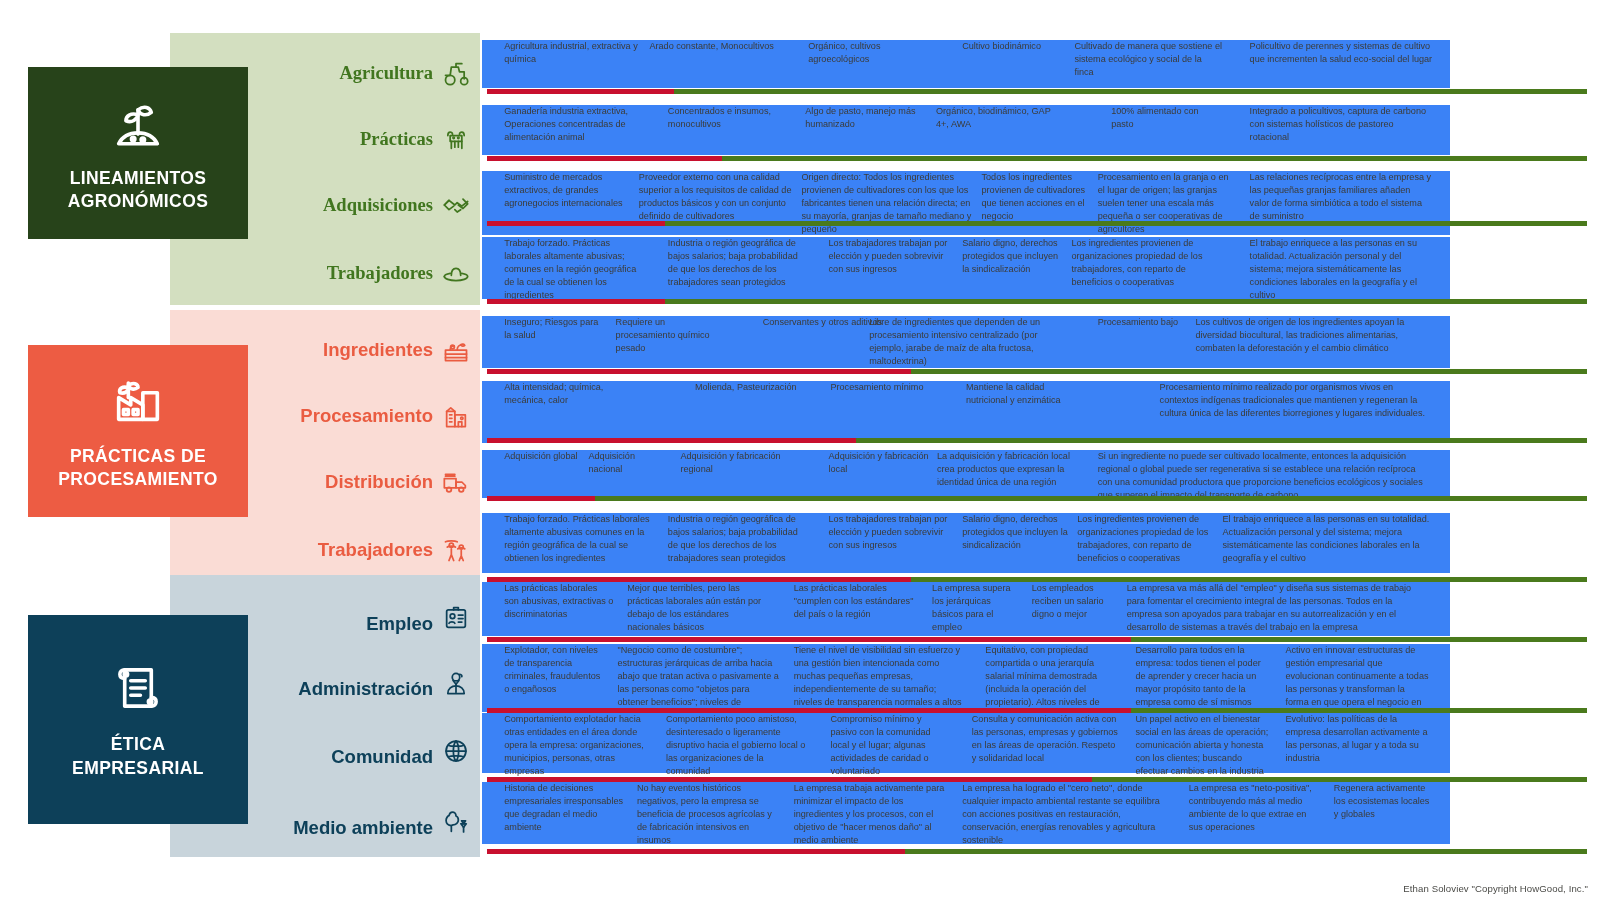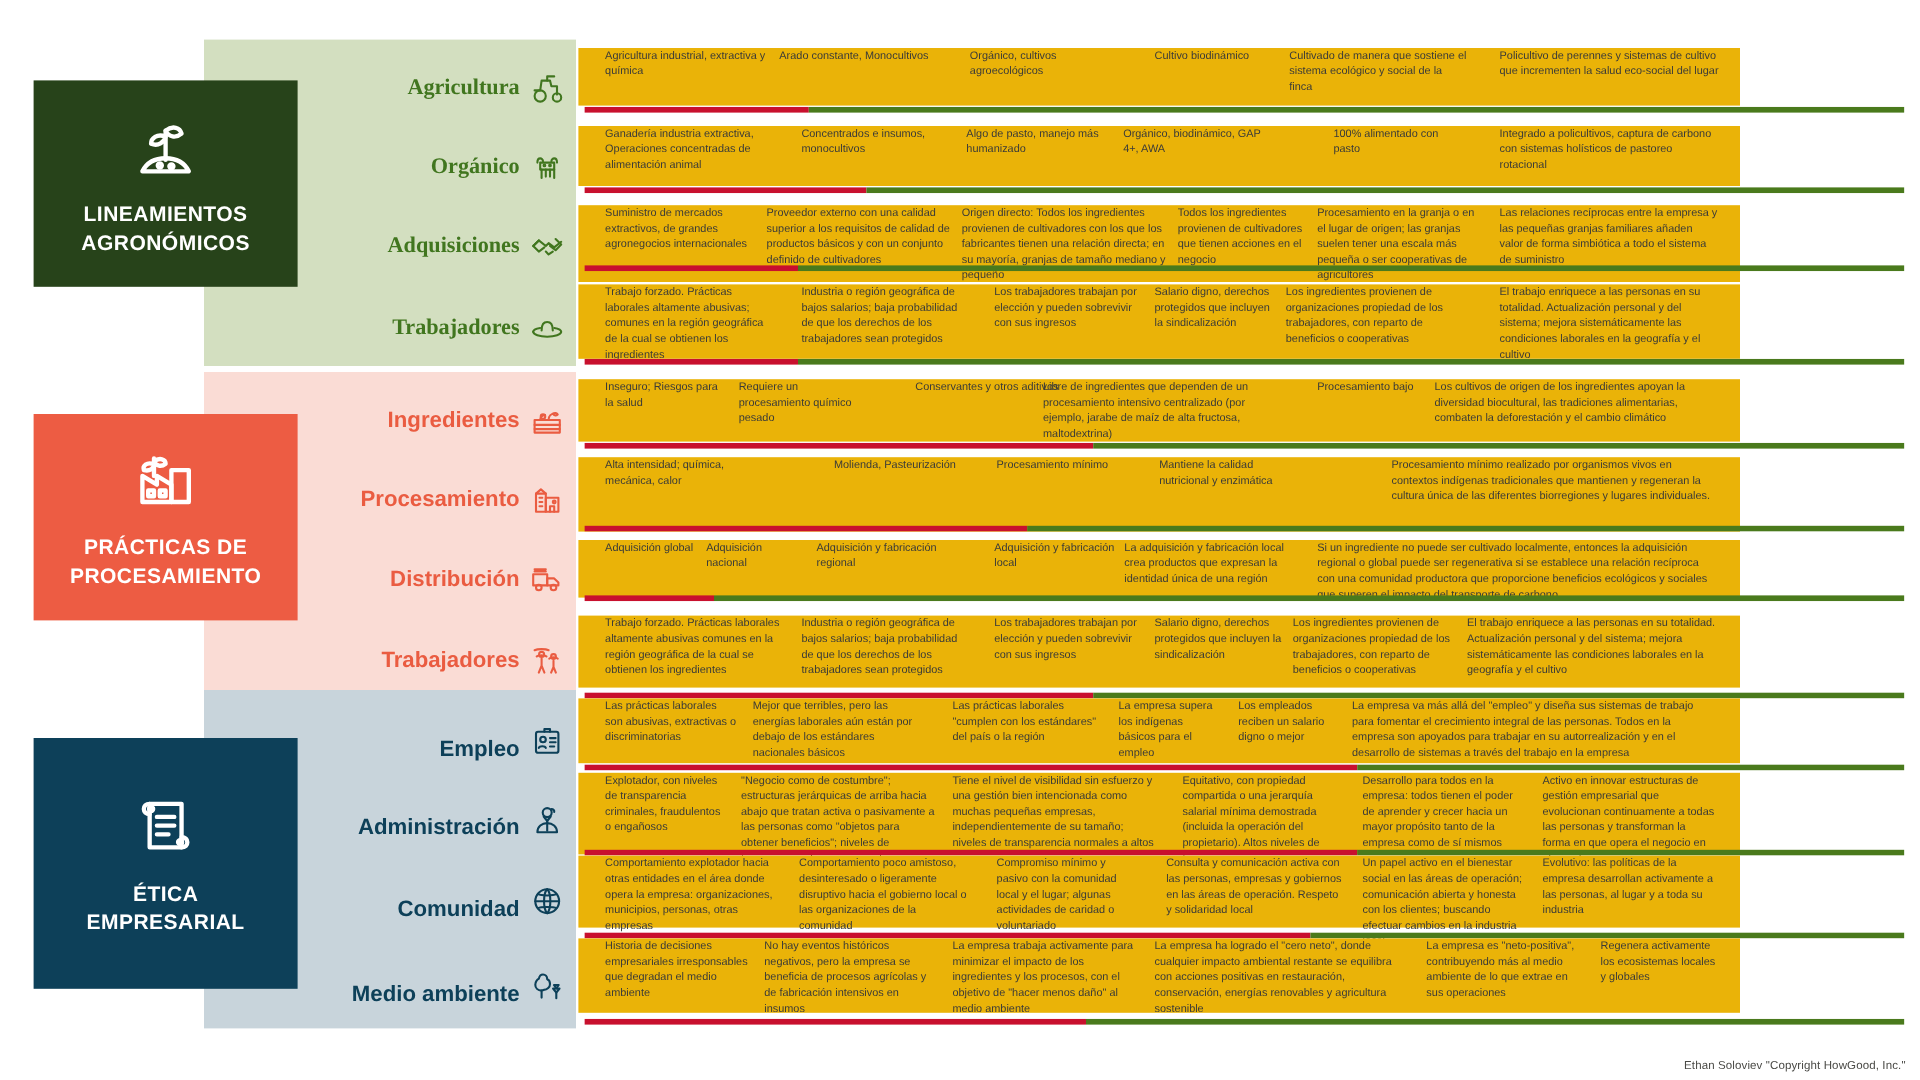--- a/index.html
+++ b/index.html
@@ -64,21 +64,21 @@
   .rowlabel.green .txt { color: #41761f; font-family: Liberation Serif, serif; }
   .rowlabel.coral .txt { color: #ea5c41; }
   .rowlabel.blue  .txt { color: #0d4059; margin-top: 12px; }
   .rowlabel .ic { width: 28px; height: 28px; display: block; flex: 0 0 28px; }
 
   
   .strip {
     position: absolute;
     left: 482px;
     width: 968px;
-    background: #eab308;
+    background: #3b82f6;
   }
   .cells {
     position: relative;
     width: 100%;
     height: 100%;
   }
   .cell {
     position: absolute;
     top: 0;
     font-size: 9.1px;
@@ -148,21 +148,21 @@
         <div class="cell" style="left:49.6%;width:12%">Cultivo biodinámico</div>
         <div class="cell" style="left:61.2%;width:16%">Cultivado de manera que sostiene el sistema ecológico y social de la finca</div>
         <div class="cell" style="left:79.3%;width:19.5%">Policultivo de perennes y sistemas de cultivo que incrementen la salud eco-social del lugar</div>
       </div>
     </div>
     <div class="bar" style="top:89px">
       <span class="red" style="width:17%"></span>
       <span class="green" style="width:83%"></span>
     </div>
     <div class="rowlabel green" style="top:124px">
-      <span class="txt">Orgánico</span>
+      <span class="txt">Prácticas</span>
       <svg class="ic" viewBox="0 0 24 24" width="28" height="28">
         <g stroke="#41761f" fill="none" stroke-width="1.5" stroke-linecap="round" stroke-linejoin="round">
           <path d="M5 9c0-2 1-3 2-3s2 1 2 2"></path>
           <path d="M19 9c0-2-1-3-2-3s-2 1-2 2"></path>
           <path d="M7 9h10v5H7z"></path>
           <path d="M8 14v6M11 14v5M14 14v5M17 14v6"></path>
           <circle cx="10" cy="11" r=".6"></circle>
           <circle cx="14" cy="11" r=".6"></circle>
         </g>
       </svg>
@@ -380,23 +380,23 @@
           <circle cx="9" cy="10.5" r="2"></circle>
           <path d="M6 16.5c.6-1.6 4.4-1.6 5 0"></path>
           <path d="M14 9.5h4M14 12.5h4M14 15.5h3"></path>
           <path d="M10 5V3h4v2"></path>
         </g>
       </svg>
     </div>
     <div class="strip" style="top:582px;height:54px">
       <div class="cells">
         <div class="cell" style="left:2.3%;width:12%">Las prácticas laborales son abusivas, extractivas o discriminatorias</div>
-        <div class="cell" style="left:15%;width:15.2%">Mejor que terribles, pero las energías laborales aún están por debajo de los estándares nacionales básicos</div>
+        <div class="cell" style="left:15%;width:15.2%">Mejor que terribles, pero las prácticas laborales aún están por debajo de los estándares nacionales básicos</div>
         <div class="cell" style="left:32.2%;width:13%">Las prácticas laborales "cumplen con los estándares" del país o la región</div>
-        <div class="cell" style="left:46.5%;width:9%">La empresa supera los indígenas básicos para el empleo</div>
+        <div class="cell" style="left:46.5%;width:9%">La empresa supera los jerárquicas básicos para el empleo</div>
         <div class="cell" style="left:56.8%;width:9%">Los empleados reciben un salario digno o mejor</div>
         <div class="cell" style="left:66.6%;width:31.5%">La empresa va más allá del "empleo" y diseña sus sistemas de trabajo para fomentar el crecimiento integral de las personas. Todos en la empresa son apoyados para trabajar en su autorrealización y en el desarrollo de sistemas a través del trabajo en la empresa</div>
       </div>
     </div>
     <div class="bar" style="top:637px">
       <span class="red" style="width:58.5%"></span>
       <span class="green" style="width:41.5%"></span>
     </div>
     <div class="rowlabel blue" style="top:668px">
       <span class="txt">Administración</span>

